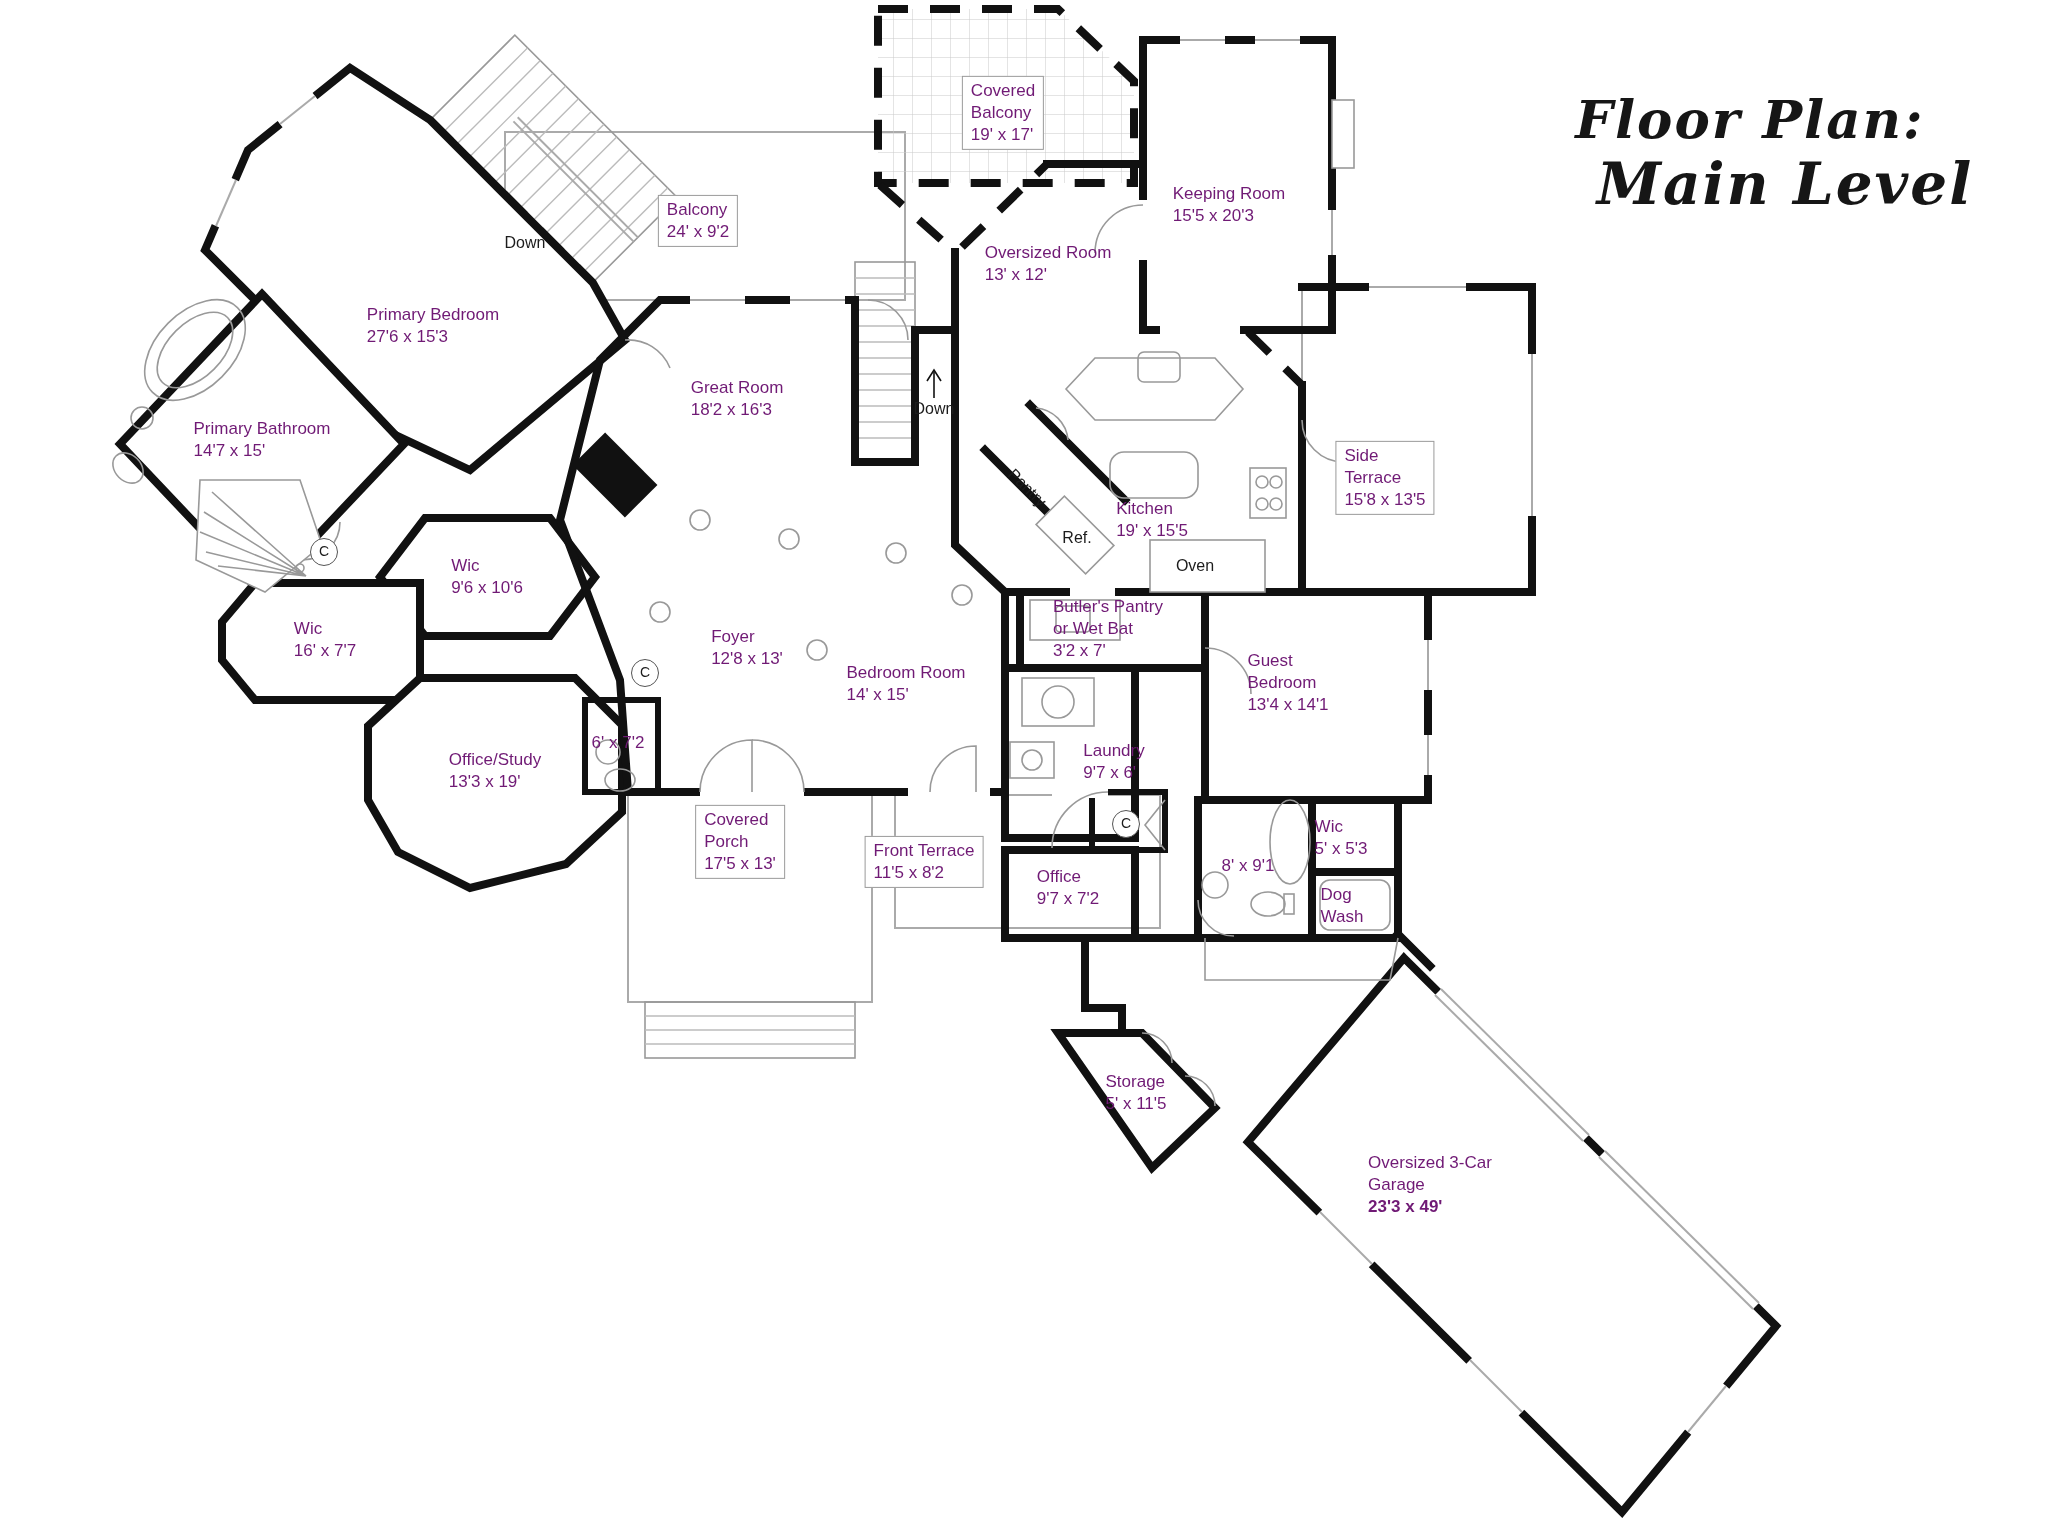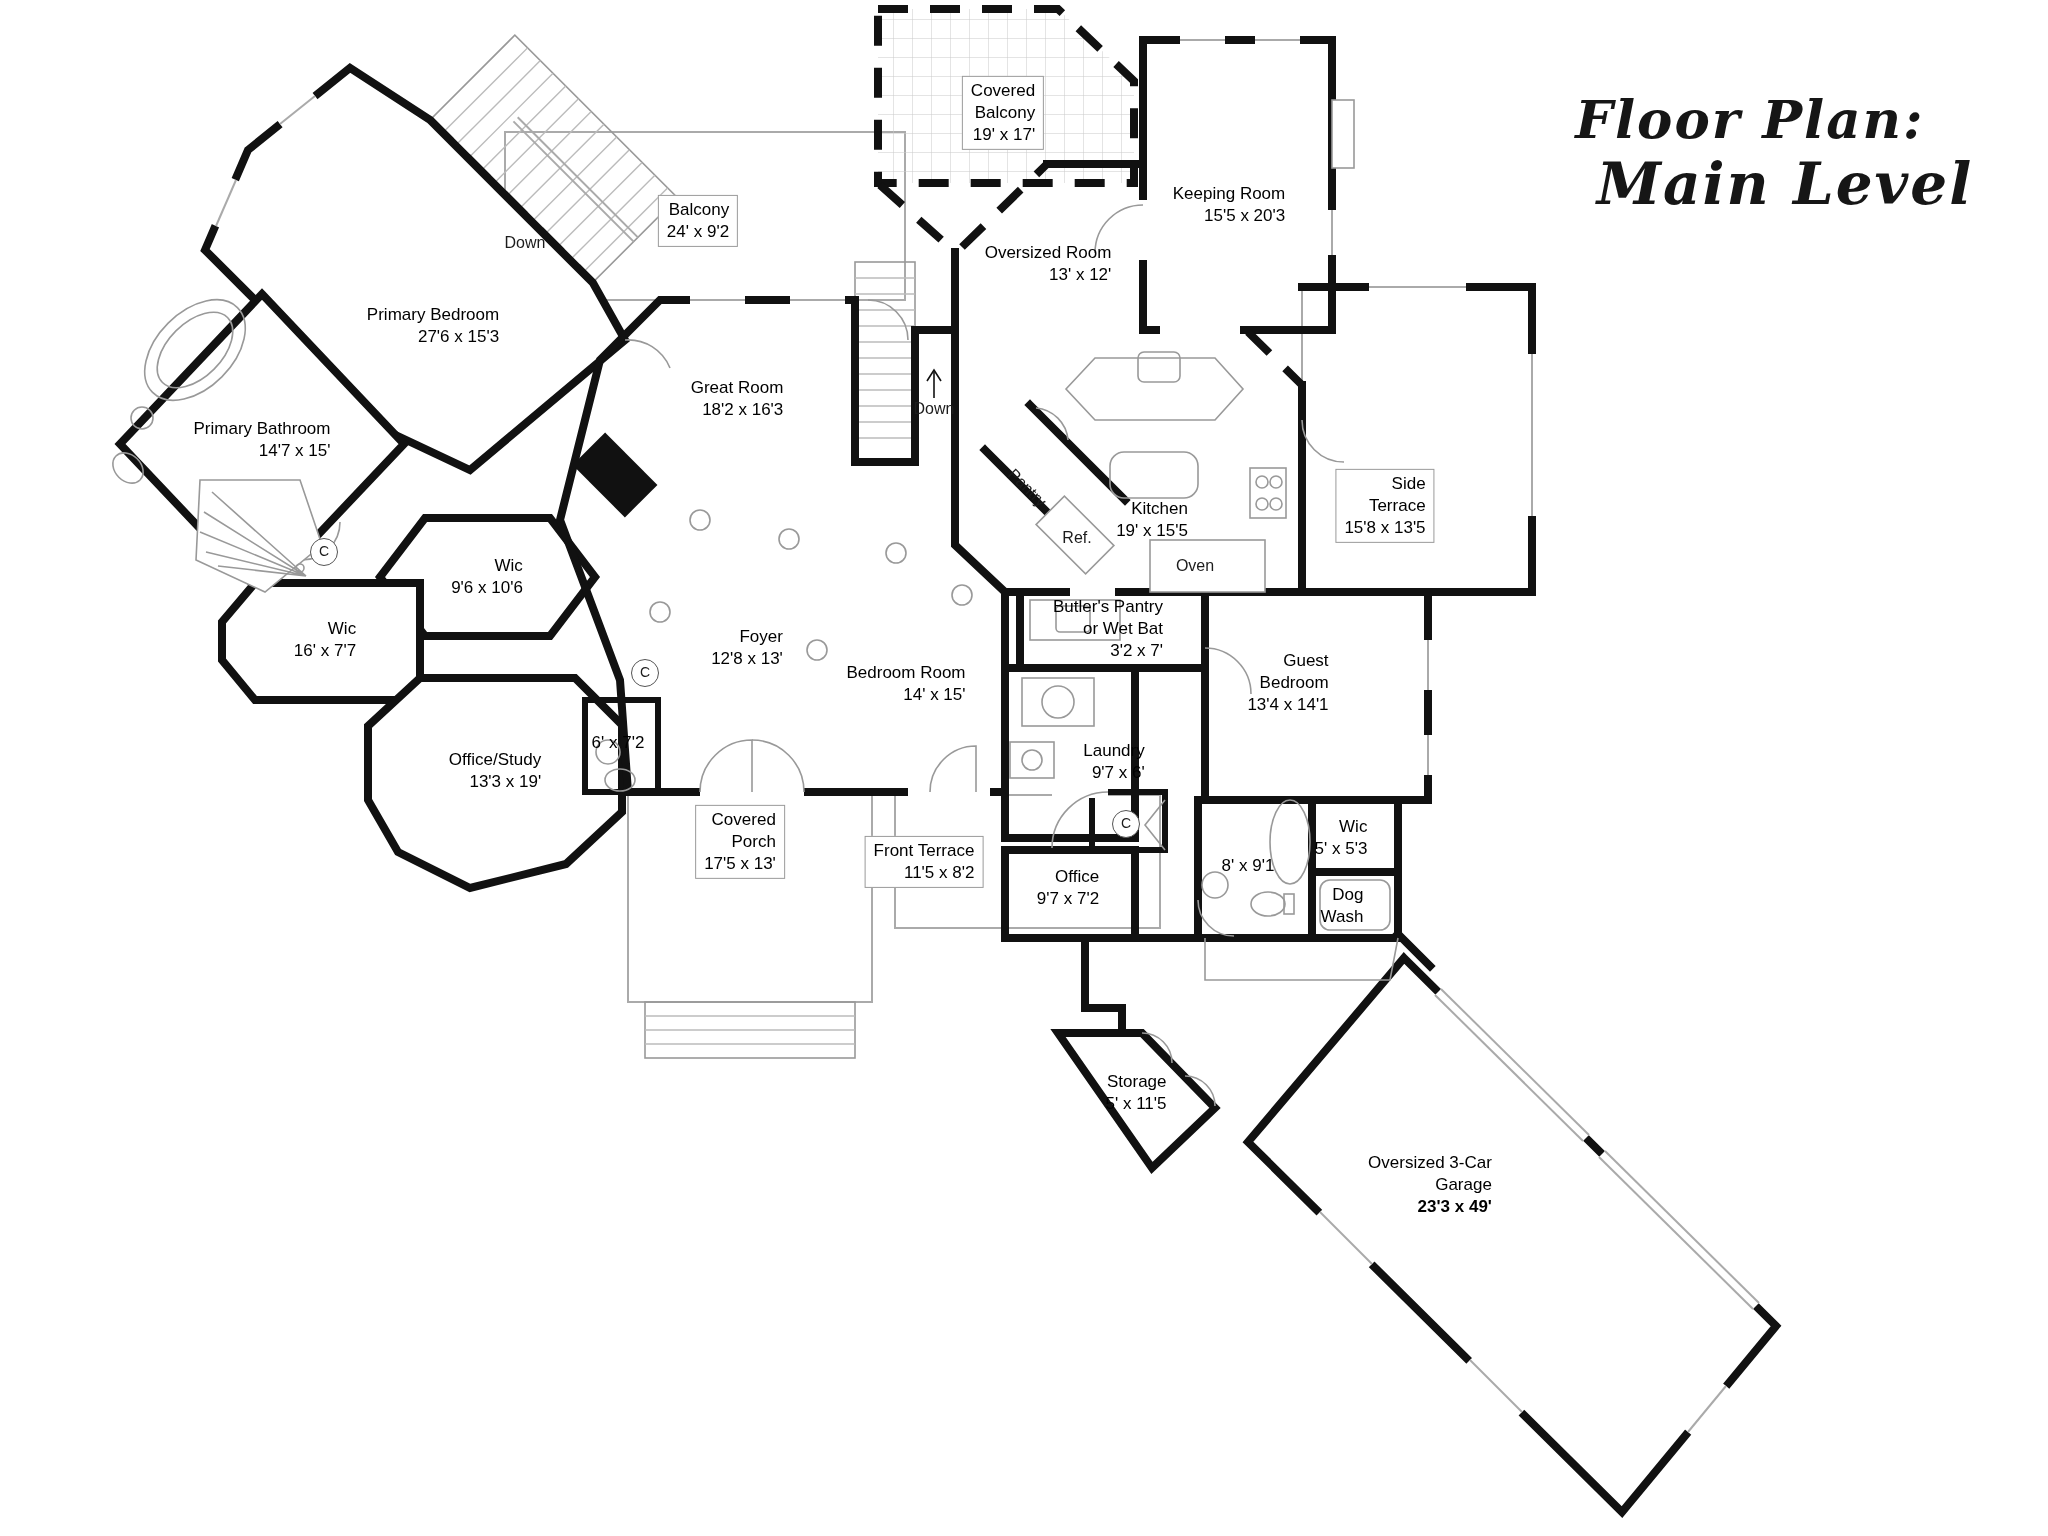--- a/index.html
+++ b/index.html
@@ -11,22 +11,22 @@
   .wall6{fill:none;stroke:#111;stroke-width:6;stroke-linecap:square;}
   .dash{fill:none;stroke:#111;stroke-width:8;stroke-dasharray:30 22;}
   .thin{fill:none;stroke:#999;stroke-width:1.6;}
   .thinfill{fill:#fff;stroke:#999;stroke-width:1.6;}
   .win{stroke:#aaa;stroke-width:2;fill:none;}
   .gap{stroke:#fff;stroke-width:12;fill:none;}
   .gap14{stroke:#fff;stroke-width:14;fill:none;}
   .tread{stroke:#bbb;stroke-width:1.4;}
   .blackfill{fill:#111;stroke:none;}
   #labels{position:absolute;left:0;top:0;width:100%;height:100%;}
-  .room-label{position:absolute;transform:translate(-50%,-50%);text-align:right;
-     font-size:17px;line-height:1.3;white-space:pre-line;color:#000000;}
+  .room-label{position:absolute;transform:translate(-50%,-50%);text-align:left;
+     font-size:17px;line-height:1.3;white-space:pre-line;color:#701a75;}
   .room-label.boxed{background:#fff;border:1px solid #9a9a9a;padding:3px 8px;}
   .rdims{white-space:pre-line;}
   .rdims.gapped{font-weight:bold;}
   .anno{position:absolute;transform:translate(-50%,-50%);font-size:16px;color:#1c1c1c;
      text-align:center;white-space:nowrap;}
   .anno.circled{width:26px;height:26px;line-height:24px;border:1.6px solid #555;
      border-radius:50%;font-size:14px;background:#fff;}
   #title{position:absolute;left:1470px;top:88px;width:560px;text-align:center;
      font-family:"DejaVu Serif",serif;font-style:italic;font-weight:bold;color:#161616;}
   #title .t1{font-size:53px;letter-spacing:2px;}
@@ -286,21 +286,21 @@
 
 <div id="labels">
       <div class="room-label boxed" style="left: 1003px; top: 113px;"><div class="rname">Covered
 Balcony</div><div class="rdims">19' x 17'</div></div>
       <div class="room-label boxed" style="left: 698px; top: 221px;"><div class="rname">Balcony</div><div class="rdims">24' x 9'2</div></div>
       <div class="room-label" style="left: 1229px; top: 205px;"><div class="rname">Keeping  Room</div><div class="rdims">15'5 x 20'3</div></div>
       <div class="room-label" style="left: 1048px; top: 264px;"><div class="rname">Oversized Room</div><div class="rdims">13' x 12'</div></div>
       <div class="room-label" style="left: 433px; top: 326px;"><div class="rname">Primary Bedroom</div><div class="rdims">27'6 x 15'3</div></div>
       <div class="room-label" style="left: 737px; top: 399px;"><div class="rname">Great Room</div><div class="rdims">18'2 x 16'3</div></div>
       <div class="room-label" style="left: 262px; top: 440px;"><div class="rname">Primary Bathroom</div><div class="rdims">14'7 x 15'</div></div>
-      <div class="room-label boxed" style="left: 1385px; top: 506px;"><div class="rname">Side
+      <div class="room-label boxed" style="left: 1385px; top: 478px;"><div class="rname">Side
 Terrace</div><div class="rdims">15'8 x 13'5</div></div>
       <div class="room-label" style="left: 1152px; top: 520px;"><div class="rname">Kitchen</div><div class="rdims">19' x 15'5</div></div>
       <div class="room-label" style="left: 487px; top: 577px;"><div class="rname">Wic</div><div class="rdims">9'6 x 10'6</div></div>
       <div class="room-label" style="left: 325px; top: 640px;"><div class="rname">Wic</div><div class="rdims">16' x 7'7</div></div>
       <div class="room-label" style="left: 1108px; top: 629px;"><div class="rname">Butler's Pantry
 or Wet Bat</div><div class="rdims">3'2 x 7'</div></div>
       <div class="room-label" style="left: 1288px; top: 683px;"><div class="rname">Guest
 Bedroom</div><div class="rdims">13'4 x 14'1</div></div>
       <div class="room-label" style="left: 747px; top: 648px;"><div class="rname">Foyer</div><div class="rdims">12'8 x 13'</div></div>
       <div class="room-label" style="left: 906px; top: 684px;"><div class="rname">Bedroom Room</div><div class="rdims">14' x 15'</div></div>

